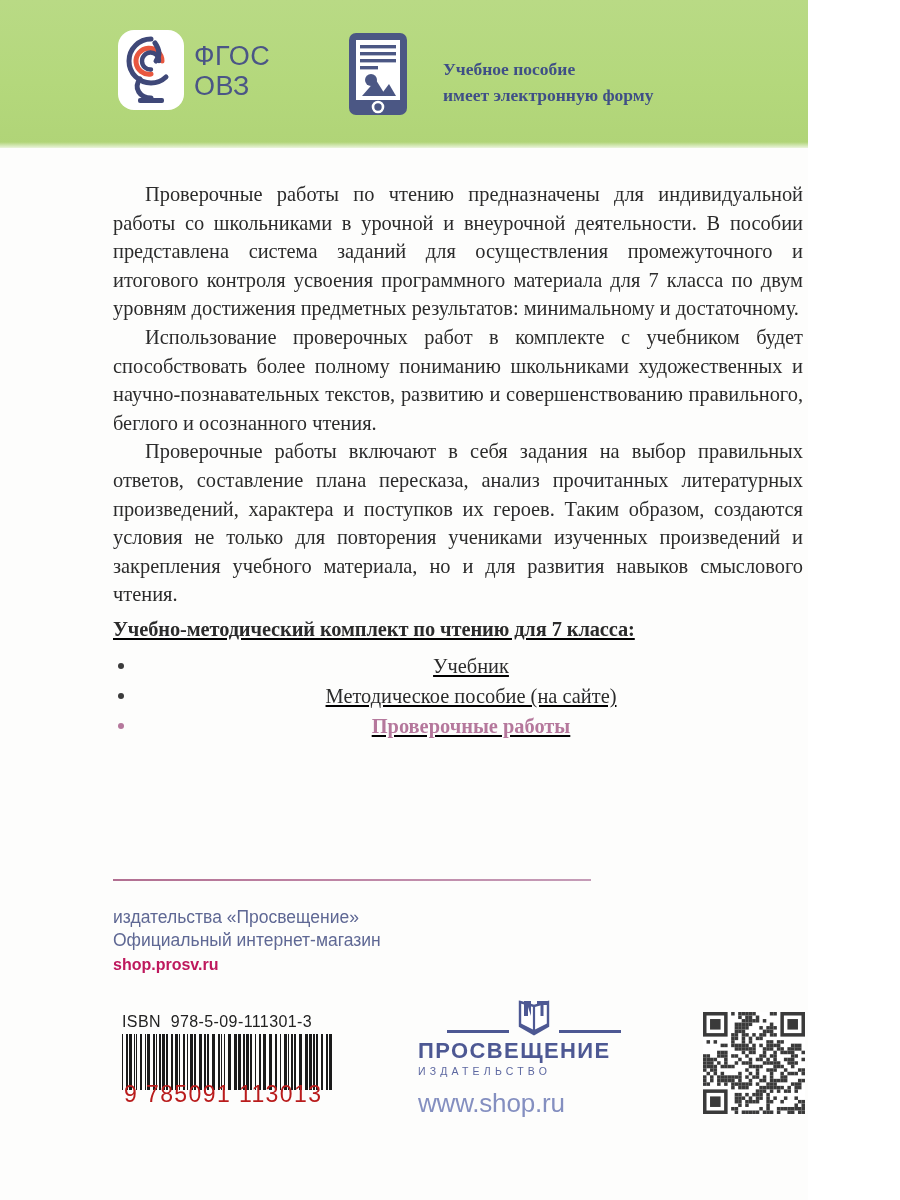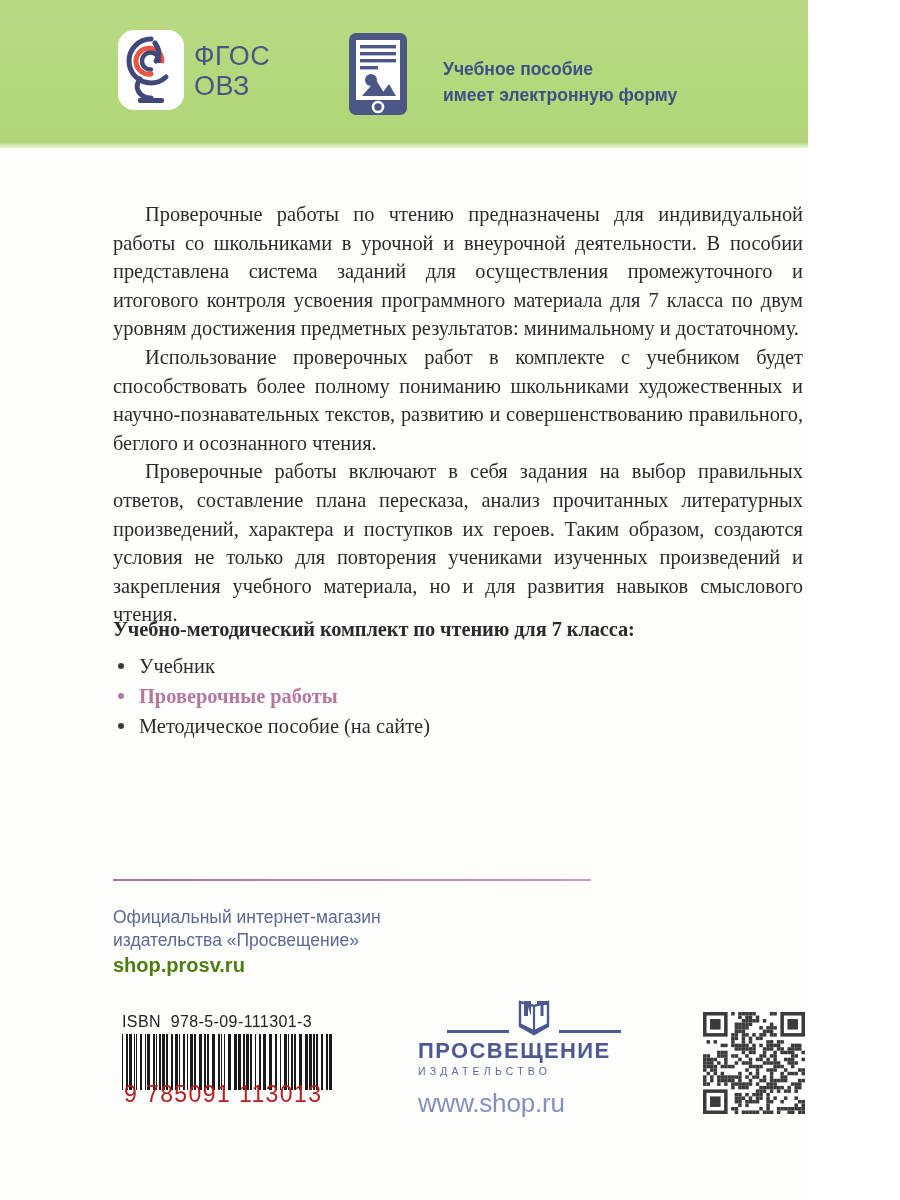--- a/index.html
+++ b/index.html
@@ -78,63 +78,65 @@
     position: absolute;
     left: 348px;
     top: 32px;
     display: flex;
     align-items: center;
   }
   .banner-note {
     position: absolute;
     left: 443px;
     top: 56px;
-    font-family: Liberation Sans, sans-serif;
+    font-family: Liberation Serif, serif;
     font-weight: bold;
     font-size: 17.5px;
     line-height: 26px;
     color: #3f4f86;
     white-space: pre-line;
   }
 
   
   .body-text {
     position: absolute;
     left: 113px;
-    top: 200px;
+    top: 180px;
     width: 690px;
   }
   .body-text p {
     margin: 0;
     font-size: 20.4px;
     line-height: 28.6px;
     color: #2b2b2b;
     text-align: justify;
     text-indent: 32px;
     font-family: "Liberation Serif", serif;
   }
 
   
   .kit {
     position: absolute;
     left: 113px;
     top: 618px;
     width: 690px;
+    text-decoration: underline;
   }
   .kit-heading {
     font-size: 20.4px;
     font-weight: bold;
     color: #2b2b2b;
     margin: 0 0 10px 0;
     letter-spacing: -0.1px;
   }
   .kit-list {
     list-style: none;
     margin: 0;
     padding: 0;
+    text-align: center;
   }
   .kit-item {
     position: relative;
     padding-left: 26px;
     font-size: 20.4px;
     line-height: 30px;
     color: #2b2b2b;
   }
   .kit-item .bullet {
     position: absolute;
@@ -171,24 +173,24 @@
     top: 906px;
     font-family: "Liberation Sans", sans-serif;
     color: #5a6390;
   }
   .shop-line {
     font-size: 17.5px;
     line-height: 23px;
     color: #5f6894;
   }
   .shop-url {
-    font-size: 20px;
+    font-size: 16px;
     line-height: 24px;
     font-weight: bold;
-    color: #4d7c0f;
+    color: #be185d;
     margin-top: 1px;
   }
 
   
   .isbn-block {
     position: absolute;
     left: 122px;
     top: 1013px;
     width: 222px;
   }
@@ -329,36 +331,36 @@
     <p>Проверочные работы включают в себя задания на выбор правильных ответов, составление плана пересказа, анализ прочитанных литературных произведений, характера и поступков их героев. Таким образом, создаются условия не только для повторения учениками изученных произведений и закрепления учебного материала, но и для развития навыков смыслового чтения.</p>
   </div>
 
   <div class="kit">
     <div class="kit-heading">Учебно-методический комплект по чтению для 7 класса:</div>
     <ul class="kit-list">
       <li class="kit-item">
         <span class="bullet"></span>
         <span>Учебник</span>
       </li>
+      <li class="kit-item">
+        <span class="bullet"></span>
+        <span>Методическое пособие (на сайте)</span>
+      </li>
       <li class="kit-item accent">
         <span class="bullet"></span>
         <span>Проверочные работы</span>
       </li>
-      <li class="kit-item">
-        <span class="bullet"></span>
-        <span>Методическое пособие (на сайте)</span>
-      </li>
     </ul>
   </div>
 
   <div class="divider"></div>
 
   <div class="shop">
+    <div class="shop-line">издательства «Просвещение»</div>
     <div class="shop-line">Официальный интернет-магазин</div>
-    <div class="shop-line">издательства «Просвещение»</div>
     <div class="shop-url">shop.prosv.ru</div>
   </div>
 
   <div class="isbn-block">
     <div class="isbn-text"><span>ISBN</span>&nbsp;&nbsp;<span>978-5-09-111301-3</span></div>
     <div class="barcode">
         <i style="width: 1px; margin-right: 3px;"></i>
         <i style="width: 2px; margin-right: 1px;"></i>
         <i style="width: 3px; margin-right: 2px;"></i>
         <i style="width: 1px; margin-right: 1px;"></i>

